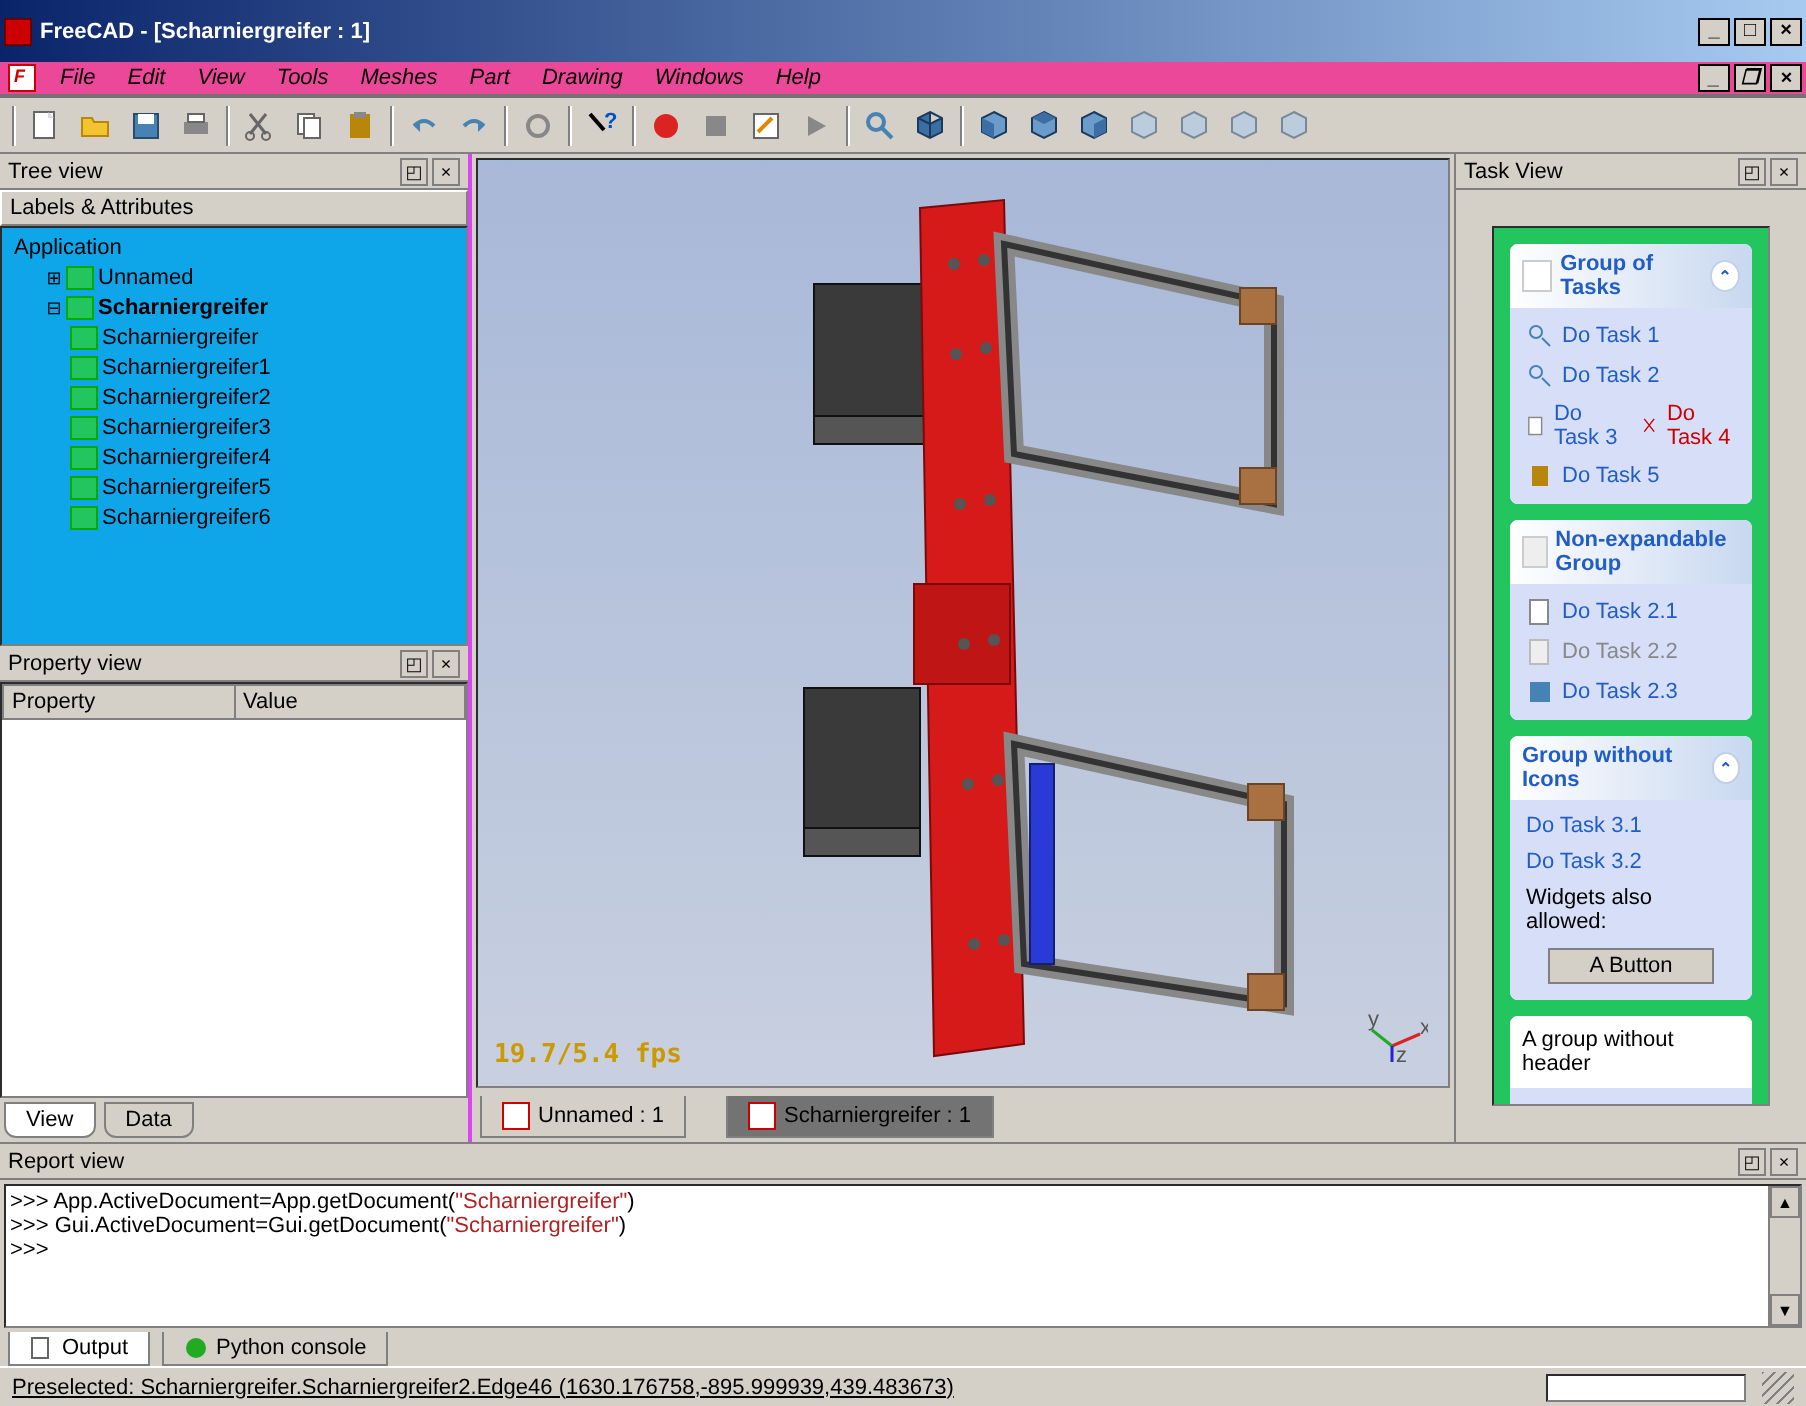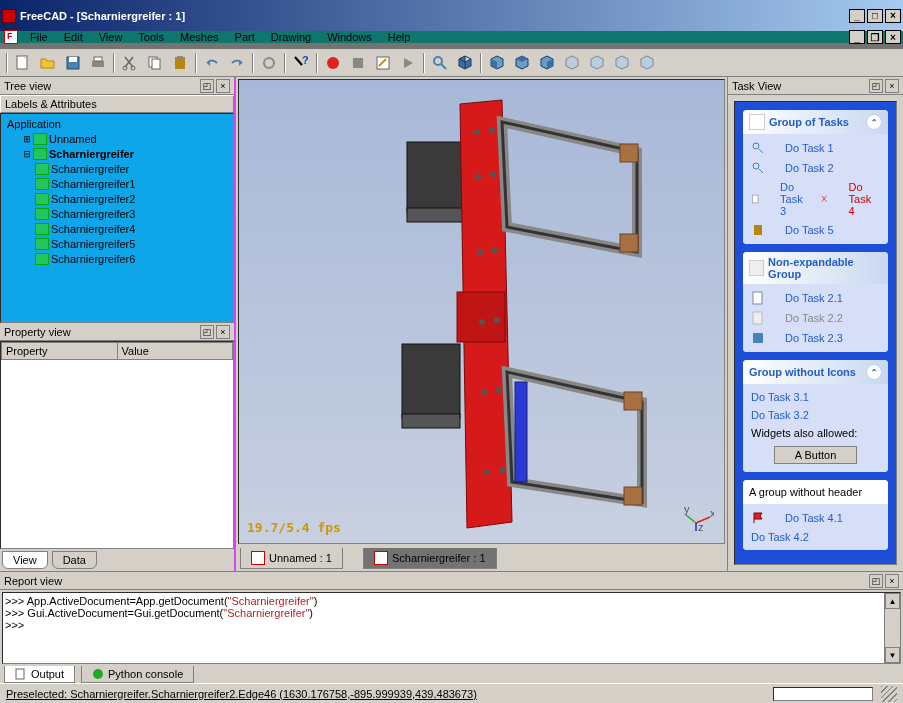--- a/index.html
+++ b/index.html
@@ -6,21 +6,21 @@
 body { background: #d4d0c8; width: 903px; height: 703px; overflow: hidden; display: flex; flex-direction: column; }
 
 
 .titlebar { background: linear-gradient(to right, #0a246a, #a6caf0); color: #fff; height: 31px; display: flex; align-items: center; padding: 0 2px; }
 .titlebar .app-icon { width: 14px; height: 14px; background: #c00; border: 1px solid #600; margin-right: 4px; }
 .titlebar .title { font-weight: bold; flex: 1; }
 .winbtns { display: flex; gap: 2px; }
 .winbtn { width: 16px; height: 14px; background: #d4d0c8; border: 1px solid #000; display: flex; align-items: center; justify-content: center; font-size: 10px; font-weight: bold; color: #000; cursor: pointer; }
 
 
-.menubar { background: #0f766e; height: 18px; display: flex; align-items: center; border-bottom: 6px solid #737373; }
+.menubar { background: #ec4899; height: 18px; display: flex; align-items: center; border-bottom: 2px solid #737373; font-style: italic; }
 .menubar .app-icon { width: 14px; height: 14px; background: #fff; border: 1px solid #c00; margin: 0 4px; position: relative; }
 .menubar .app-icon::after { content: 'F'; color: #c00; font-weight: bold; font-size: 9px; position: absolute; left: 2px; top: 0; }
 .menuitem { padding: 2px 8px; cursor: pointer; }
 .menubar .winbtns-inner { margin-left: auto; margin-right: 2px; }
 
 
 .toolbar { background: #d4d0c8; height: 28px; display: flex; align-items: center; border-bottom: 1px solid #808080; padding: 0 4px; gap: 1px; }
 .toolbtn { width: 24px; height: 24px; display: flex; align-items: center; justify-content: center; cursor: pointer; border: 1px solid transparent; }
 .toolsep { width: 6px; height: 20px; border-left: 1px solid #808080; border-right: 1px solid #fff; margin: 0 2px; width: 2px; }
 .ico { width: 18px; height: 18px; display: inline-block; }
@@ -58,27 +58,27 @@
 .model { position: absolute; left: 50%; top: 50%; transform: translate(-50%, -50%); }
 .fps { position: absolute; left: 8px; bottom: 8px; color: #cc9900; font-family: monospace; font-size: 13px; font-weight: bold; }
 .axis { position: absolute; right: 10px; bottom: 10px; width: 30px; height: 30px; }
 .doctabs { display: flex; padding: 2px 4px; gap: 20px; }
 .doctab { padding: 3px 10px; border: 1px solid #808080; border-top: none; display: flex; align-items: center; gap: 4px; cursor: pointer; background: #d4d0c8; }
 .doctab.active { background: #737373; }
 .doctab .tabicon { width: 14px; height: 14px; background: #fff; border: 1px solid #c00; position: relative; }
 
 
 .rightpanel { width: 176px; display: flex; flex-direction: column; border-left: 1px solid #808080; }
-.taskarea { flex: 1; background: #1d4ed8; padding: 8px; border: 1px inset #808080; margin: 6px; overflow: auto; }
+.taskarea { flex: 1; background: #22c55e; padding: 8px; border: 1px inset #808080; margin: 18px; overflow: auto; }
 .taskgrp { background: #fff; border-radius: 4px; margin-bottom: 8px; overflow: hidden; }
 .taskgrp-hdr { background: linear-gradient(to right, #fff, #c8d8f0); padding: 4px 6px; display: flex; align-items: center; color: #215dc6; font-weight: bold; }
 .taskgrp-hdr .gicon { width: 16px; height: 16px; margin-right: 4px; background: #fff; border: 1px solid #ccc; }
 .taskgrp-hdr .gchev { margin-left: auto; width: 16px; height: 16px; border-radius: 50%; background: #fff; border: 1px solid #c0d0e8; display: flex; align-items: center; justify-content: center; font-size: 8px; color: #215dc6; }
 .taskgrp-body { padding: 4px; background: #d6dff7; }
-.taskitem { display: flex; align-items: center; padding: 3px 4px; color: #215dc6; cursor: pointer; gap: 20px; }
+.taskitem { display: flex; align-items: center; padding: 3px 4px; color: #215dc6; cursor: pointer; gap: 4px; }
 .taskitem .ticon { width: 14px; height: 14px; }
 .taskitem.gray { color: #888; }
 .taskitem.red { color: #c00; }
 .taskrow { display: flex; }
 .taskrow .taskitem { flex: 1; }
 .grplabel { padding: 3px 4px; color: #000; }
 .taskbtn { display: block; margin: 4px auto; padding: 2px 20px; border: 1px solid #808080; background: #d4d0c8; cursor: pointer; }
 .noheader-body { background: #fff; padding: 4px; }
 .noheader-lbl { padding: 2px; color: #000; }
 

